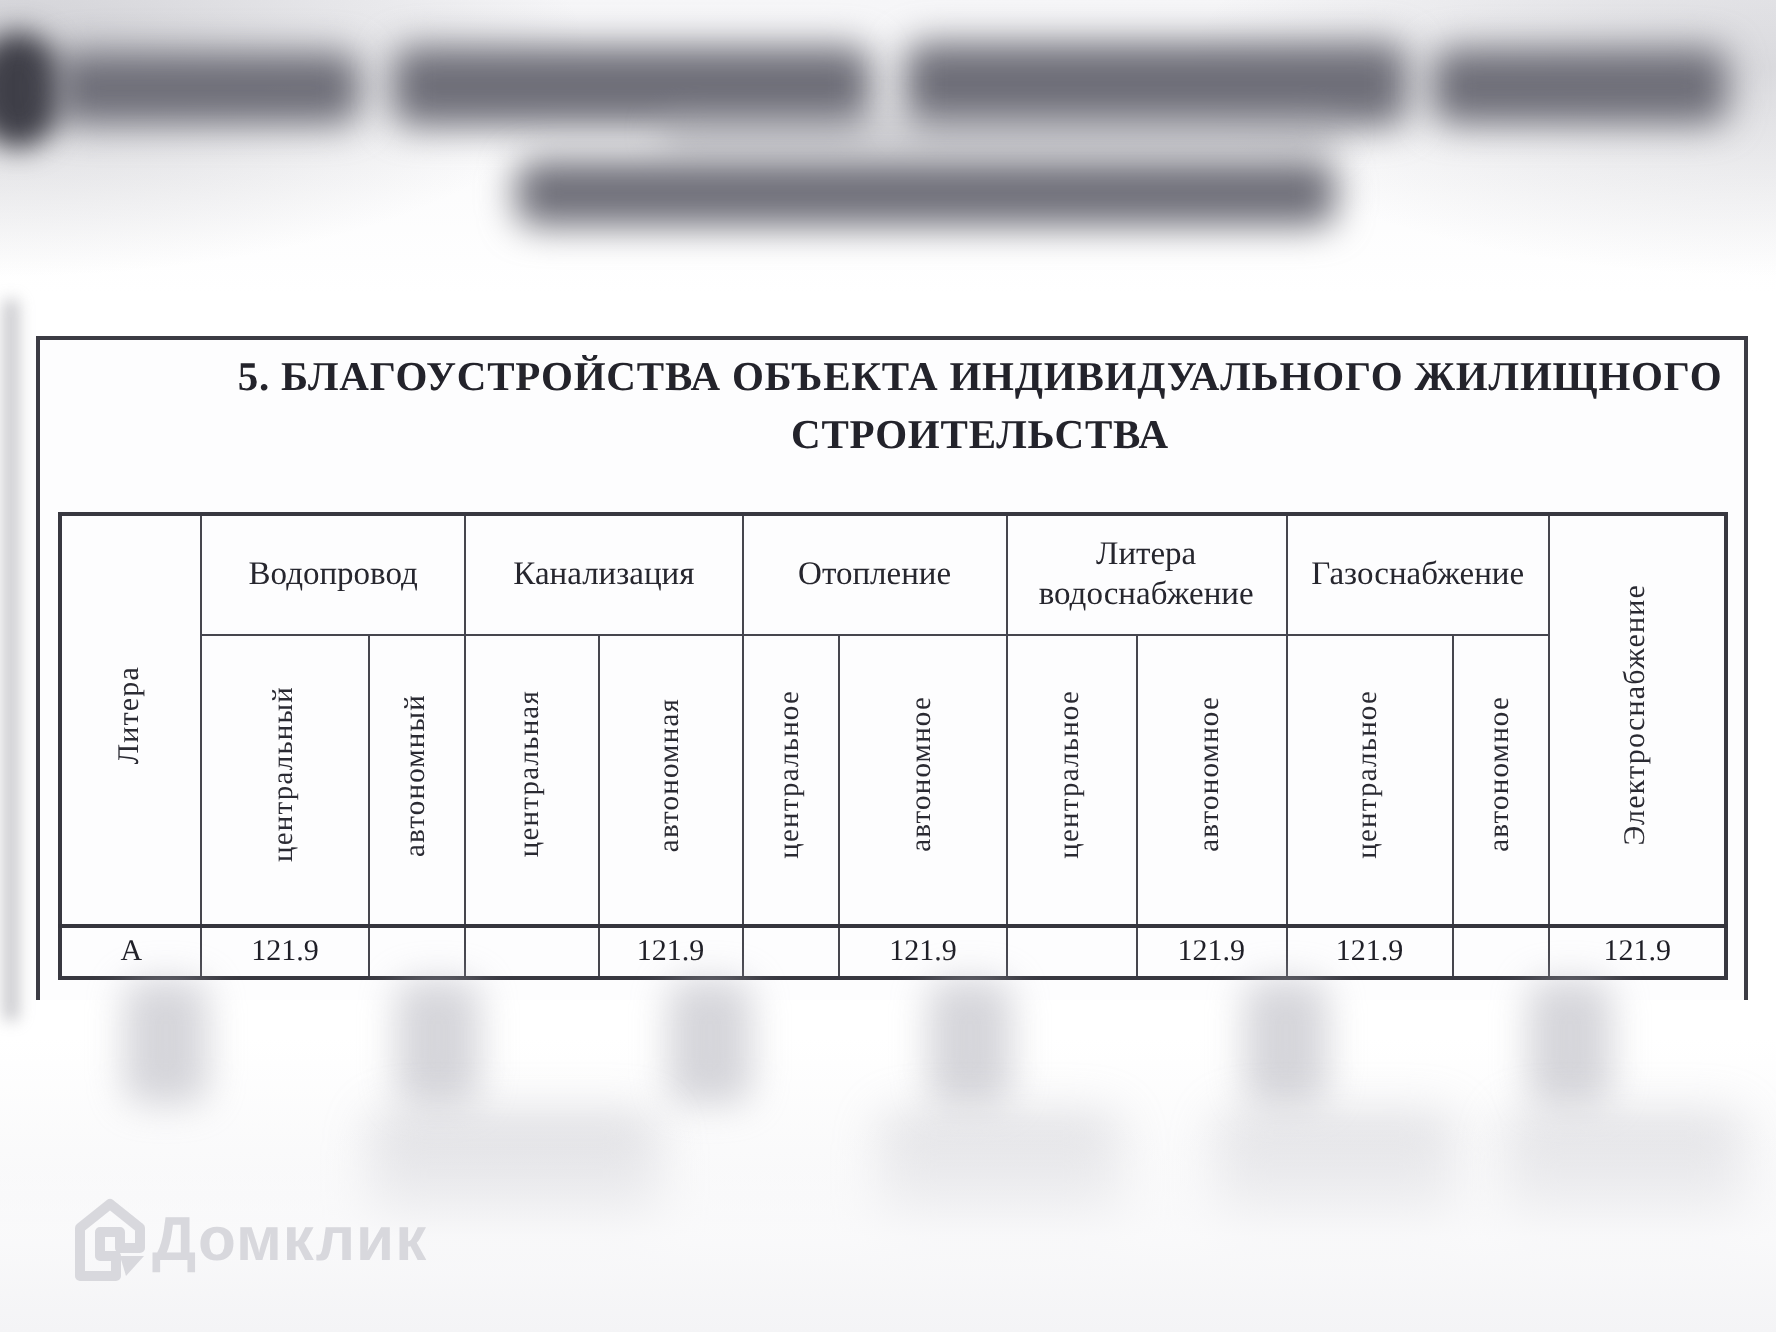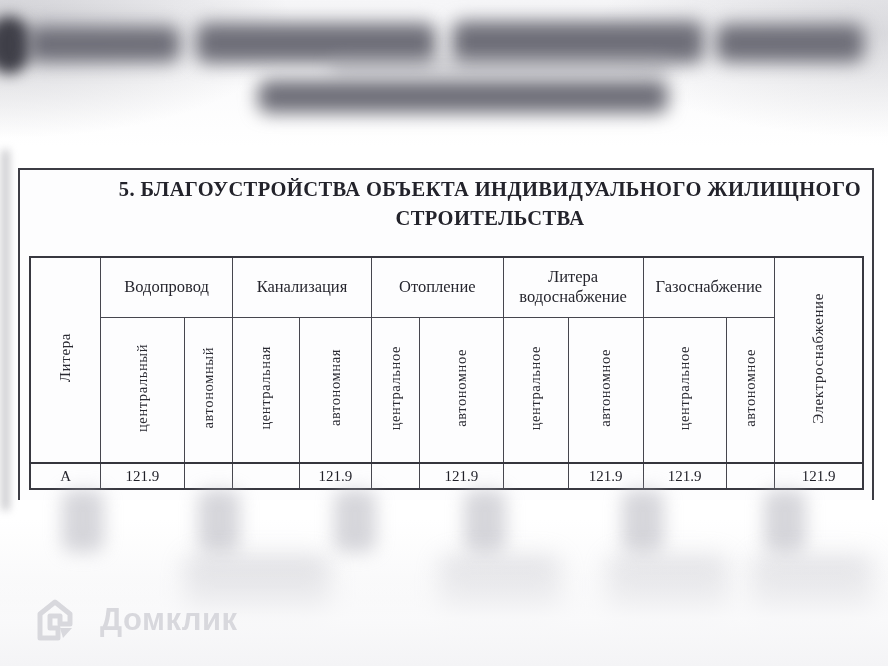--- a/index.html
+++ b/index.html
@@ -49,21 +49,21 @@
   tr.row-data{height:26px;}
   .group-lbl{font-size:16.5px;line-height:1.25;color:#26262e;}
   .vtext{
     display:inline-block;writing-mode:vertical-rl;transform:rotate(180deg);
     font-size:14.5px;letter-spacing:.6px;color:#2a2a32;white-space:nowrap;
   }
   .vtext.tall{font-size:15px;}
   tr.row-data td{border-top:2.2px solid #35353d;font-size:15px;color:#1f1f27;}
   
   .watermark{
-    position:absolute;left:36px;top:598px;display:flex;align-items:center;gap:26px;
+    position:absolute;left:36px;top:598px;display:flex;align-items:center;gap:2px;
     color:#d7d7dc;opacity:.95;
   }
   .watermark .wm-text{
     font-family:"Liberation Sans", sans-serif;font-weight:bold;font-size:31px;letter-spacing:.5px;
   }
 </style>
 </head>
 <body>
 
 <div class="stage">

